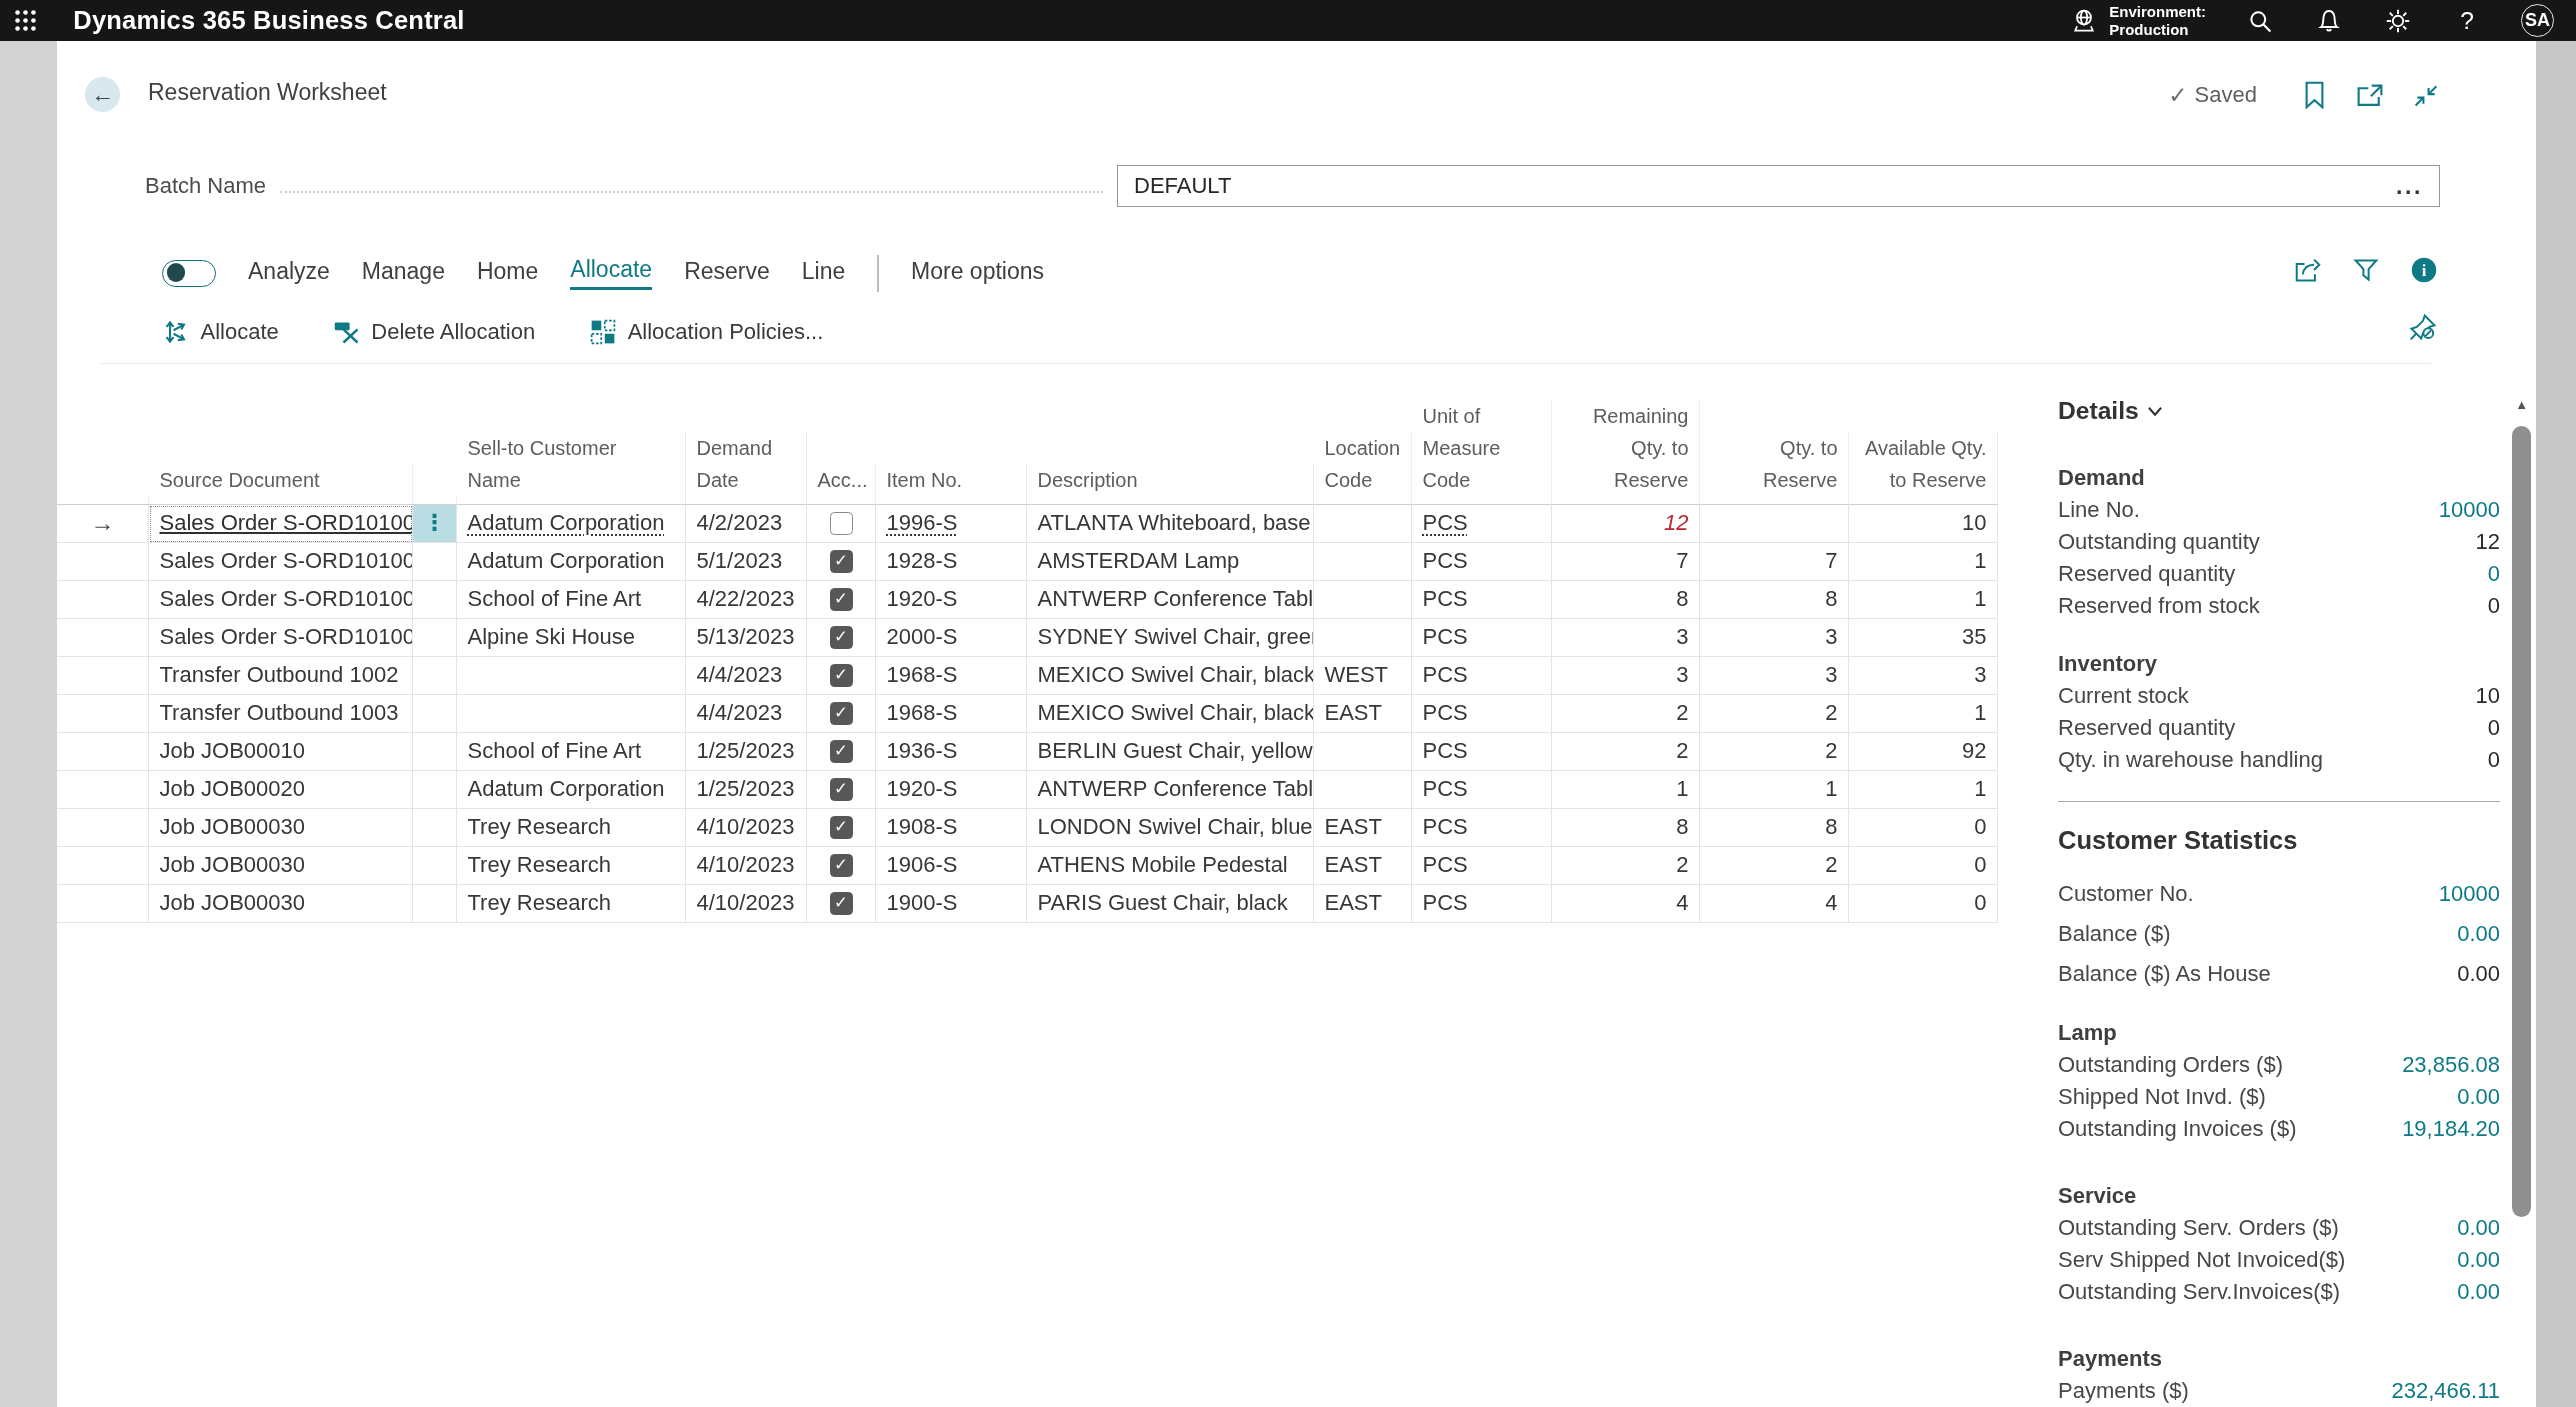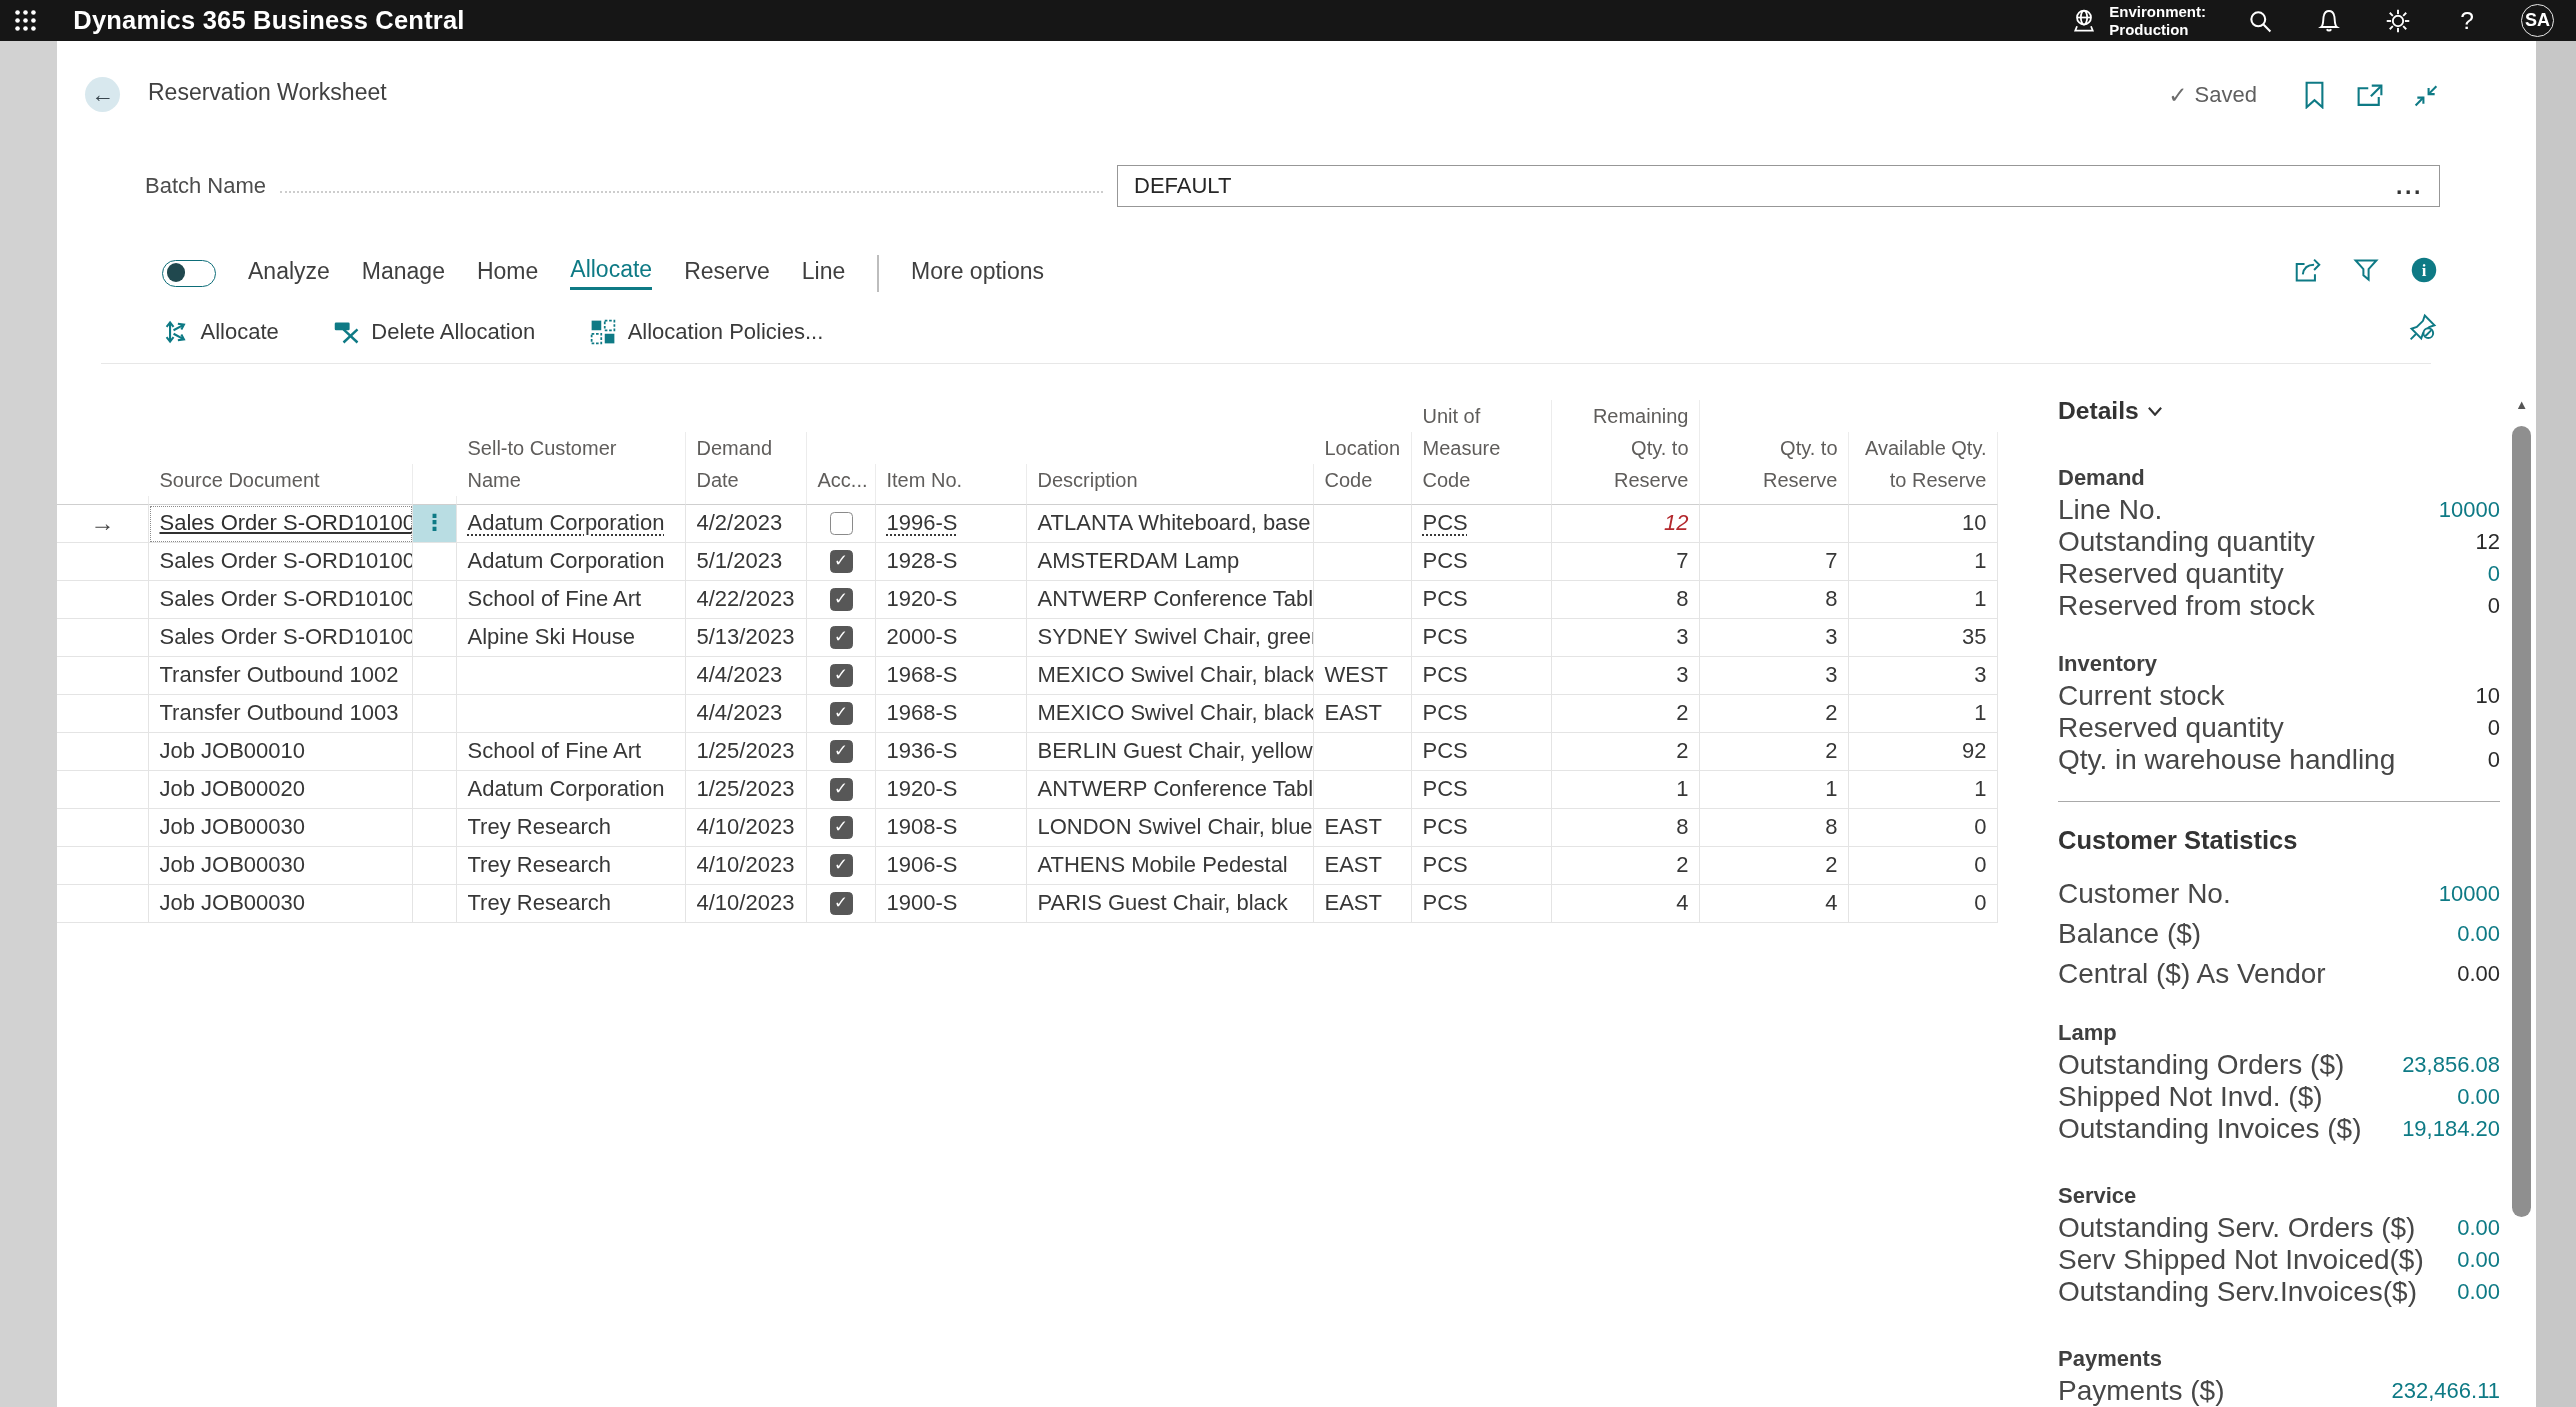--- a/index.html
+++ b/index.html
@@ -83,21 +83,21 @@
   .alert { color:#b3282d; font-style:italic; }
 
   
   .panel { position:absolute; left:2001px; top:356px; width:442px; }
   .panel-title { font-size:24.6px; font-weight:600; color:#333; display:flex; align-items:center; gap:8.8px; cursor:pointer; }
   .pgroup { margin-top:37px; }
   .pgroup + .pgroup { margin-top:26px; }
   .pghead { font-size:22px; font-weight:700; color:#3f3f3f; line-height:32px; }
   .prow { display:flex; justify-content:space-between; line-height:32px; }
   .prow.tall { line-height:40px; }
-  .plabel { font-size:28px; color:#474747; }
+  .plabel { font-size:22px; color:#474747; }
   .pvalue { font-size:22px; color:#2b2b2b; }
   .pvalue.link { color:#0e7a85; cursor:pointer; }
   .stats-divider { border-top:1.8px solid #a9a9a9; margin-top:24.6px; }
   .stats-heading { font-size:25.5px; font-weight:700; color:#333; margin-top:24.6px; }
   .stats-top { margin-top:19.3px; }
   .sgroup { margin-top:35px; }
   .sgroup.first { margin-top:23px; }
 
   
   .panel-sb-arrow { position:absolute; left:2456px; top:356px; width:17.6px; text-align:center;
@@ -549,21 +549,21 @@
     <div class="stats-top">
         <div class="prow tall">
           <span class="plabel">Customer No.</span>
           <span class="pvalue link">10000</span>
         </div>
         <div class="prow tall">
           <span class="plabel">Balance ($)</span>
           <span class="pvalue link">0.00</span>
         </div>
         <div class="prow tall">
-          <span class="plabel">Central ($) As Vendor</span>
+          <span class="plabel">Balance ($) As House</span>
           <span class="pvalue">0.00</span>
         </div>
       </div>
     <div>
         <div class="sgroup first">
           <div class="pghead">Lamp</div>
           <div class="prow">
             <span class="plabel">Outstanding Orders ($)</span>
             <span class="pvalue link">23,856.08</span>
           </div>

